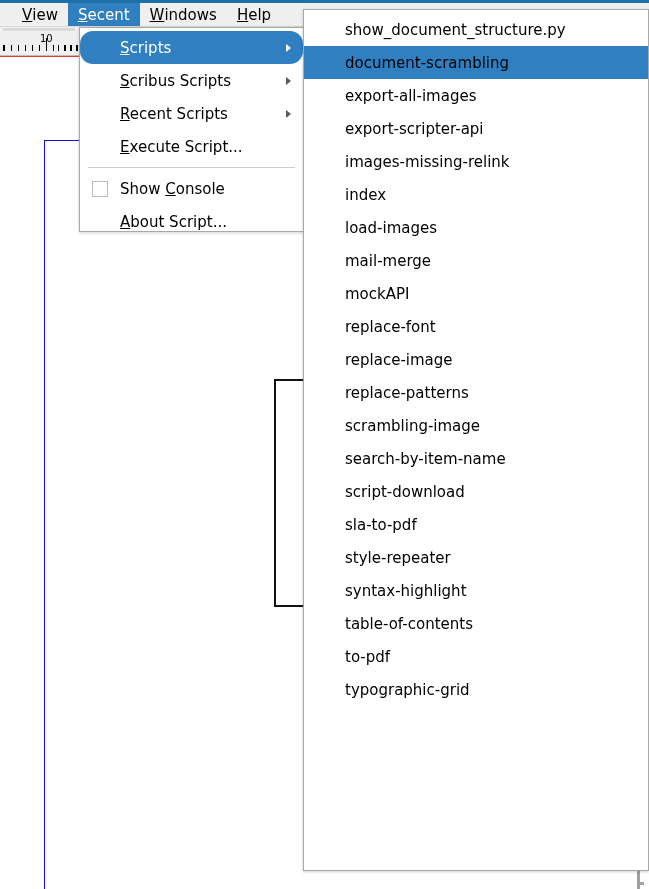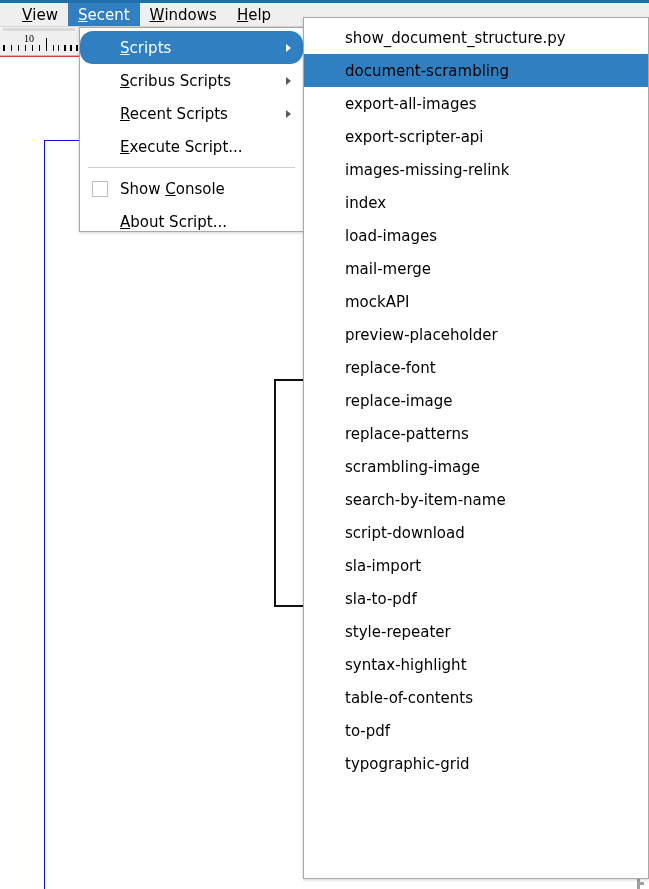--- a/index.html
+++ b/index.html
@@ -220,21 +220,21 @@
     transform: translateY(-50%);
     width: 16px; height: 16px;
     border: 1px solid #bcbcbc;
     background: #ffffff;
     box-sizing: border-box;
   }
 
   
   #scripts-submenu {
     left: 303px;
-    top: 17px;
+    top: 9px;
     width: 346px;
     height: 862px;
     padding: 3px 0 0 0;
     overflow: hidden;
   }
   .script-row {
     height: 33px;
     display: flex;
     align-items: center;
     padding-left: 41px;
@@ -277,21 +277,21 @@
   </div>
 
   <div class="canvas-area">
 
     <div class="hscroll-track">
       <div class="hscroll-thumb"></div>
       <div class="hscroll-thumb2"></div>
     </div>
 
     <div class="ruler-h">
-      <div class="ruler-label" style="left:24px;font-family:Liberation Serif, serif;">10</div>
+      <div class="ruler-label" style="left:40px;">10</div>
       <div class="tick thick" style="left:3px;"></div>
       <div class="tick minor" style="left:11px;"></div>
       <div class="tick minor" style="left:18px;"></div>
       <div class="tick minor" style="left:25px;"></div>
       <div class="tick minor" style="left:32px;"></div>
       <div class="tick minor" style="left:39px;"></div>
       <div class="tick major" style="left:46px;"></div>
       <div class="tick minor" style="left:53px;"></div>
       <div class="tick minor" style="left:58px;"></div>
       <div class="tick thick" style="left:64px;"></div>
@@ -364,44 +364,38 @@
       <div class="script-row">
         <span>load-images</span>
       </div>
       <div class="script-row">
         <span>mail-merge</span>
       </div>
       <div class="script-row">
         <span>mockAPI</span>
       </div>
       <div class="script-row">
-        <span>preview-placeholder</span>
-      </div>
-      <div class="script-row">
         <span>replace-font</span>
       </div>
       <div class="script-row">
         <span>replace-image</span>
       </div>
       <div class="script-row">
         <span>replace-patterns</span>
       </div>
       <div class="script-row">
         <span>scrambling-image</span>
       </div>
       <div class="script-row">
         <span>search-by-item-name</span>
       </div>
       <div class="script-row">
         <span>script-download</span>
       </div>
       <div class="script-row">
-        <span>sla-import</span>
-      </div>
-      <div class="script-row">
         <span>sla-to-pdf</span>
       </div>
       <div class="script-row">
         <span>style-repeater</span>
       </div>
       <div class="script-row">
         <span>syntax-highlight</span>
       </div>
       <div class="script-row">
         <span>table-of-contents</span>

